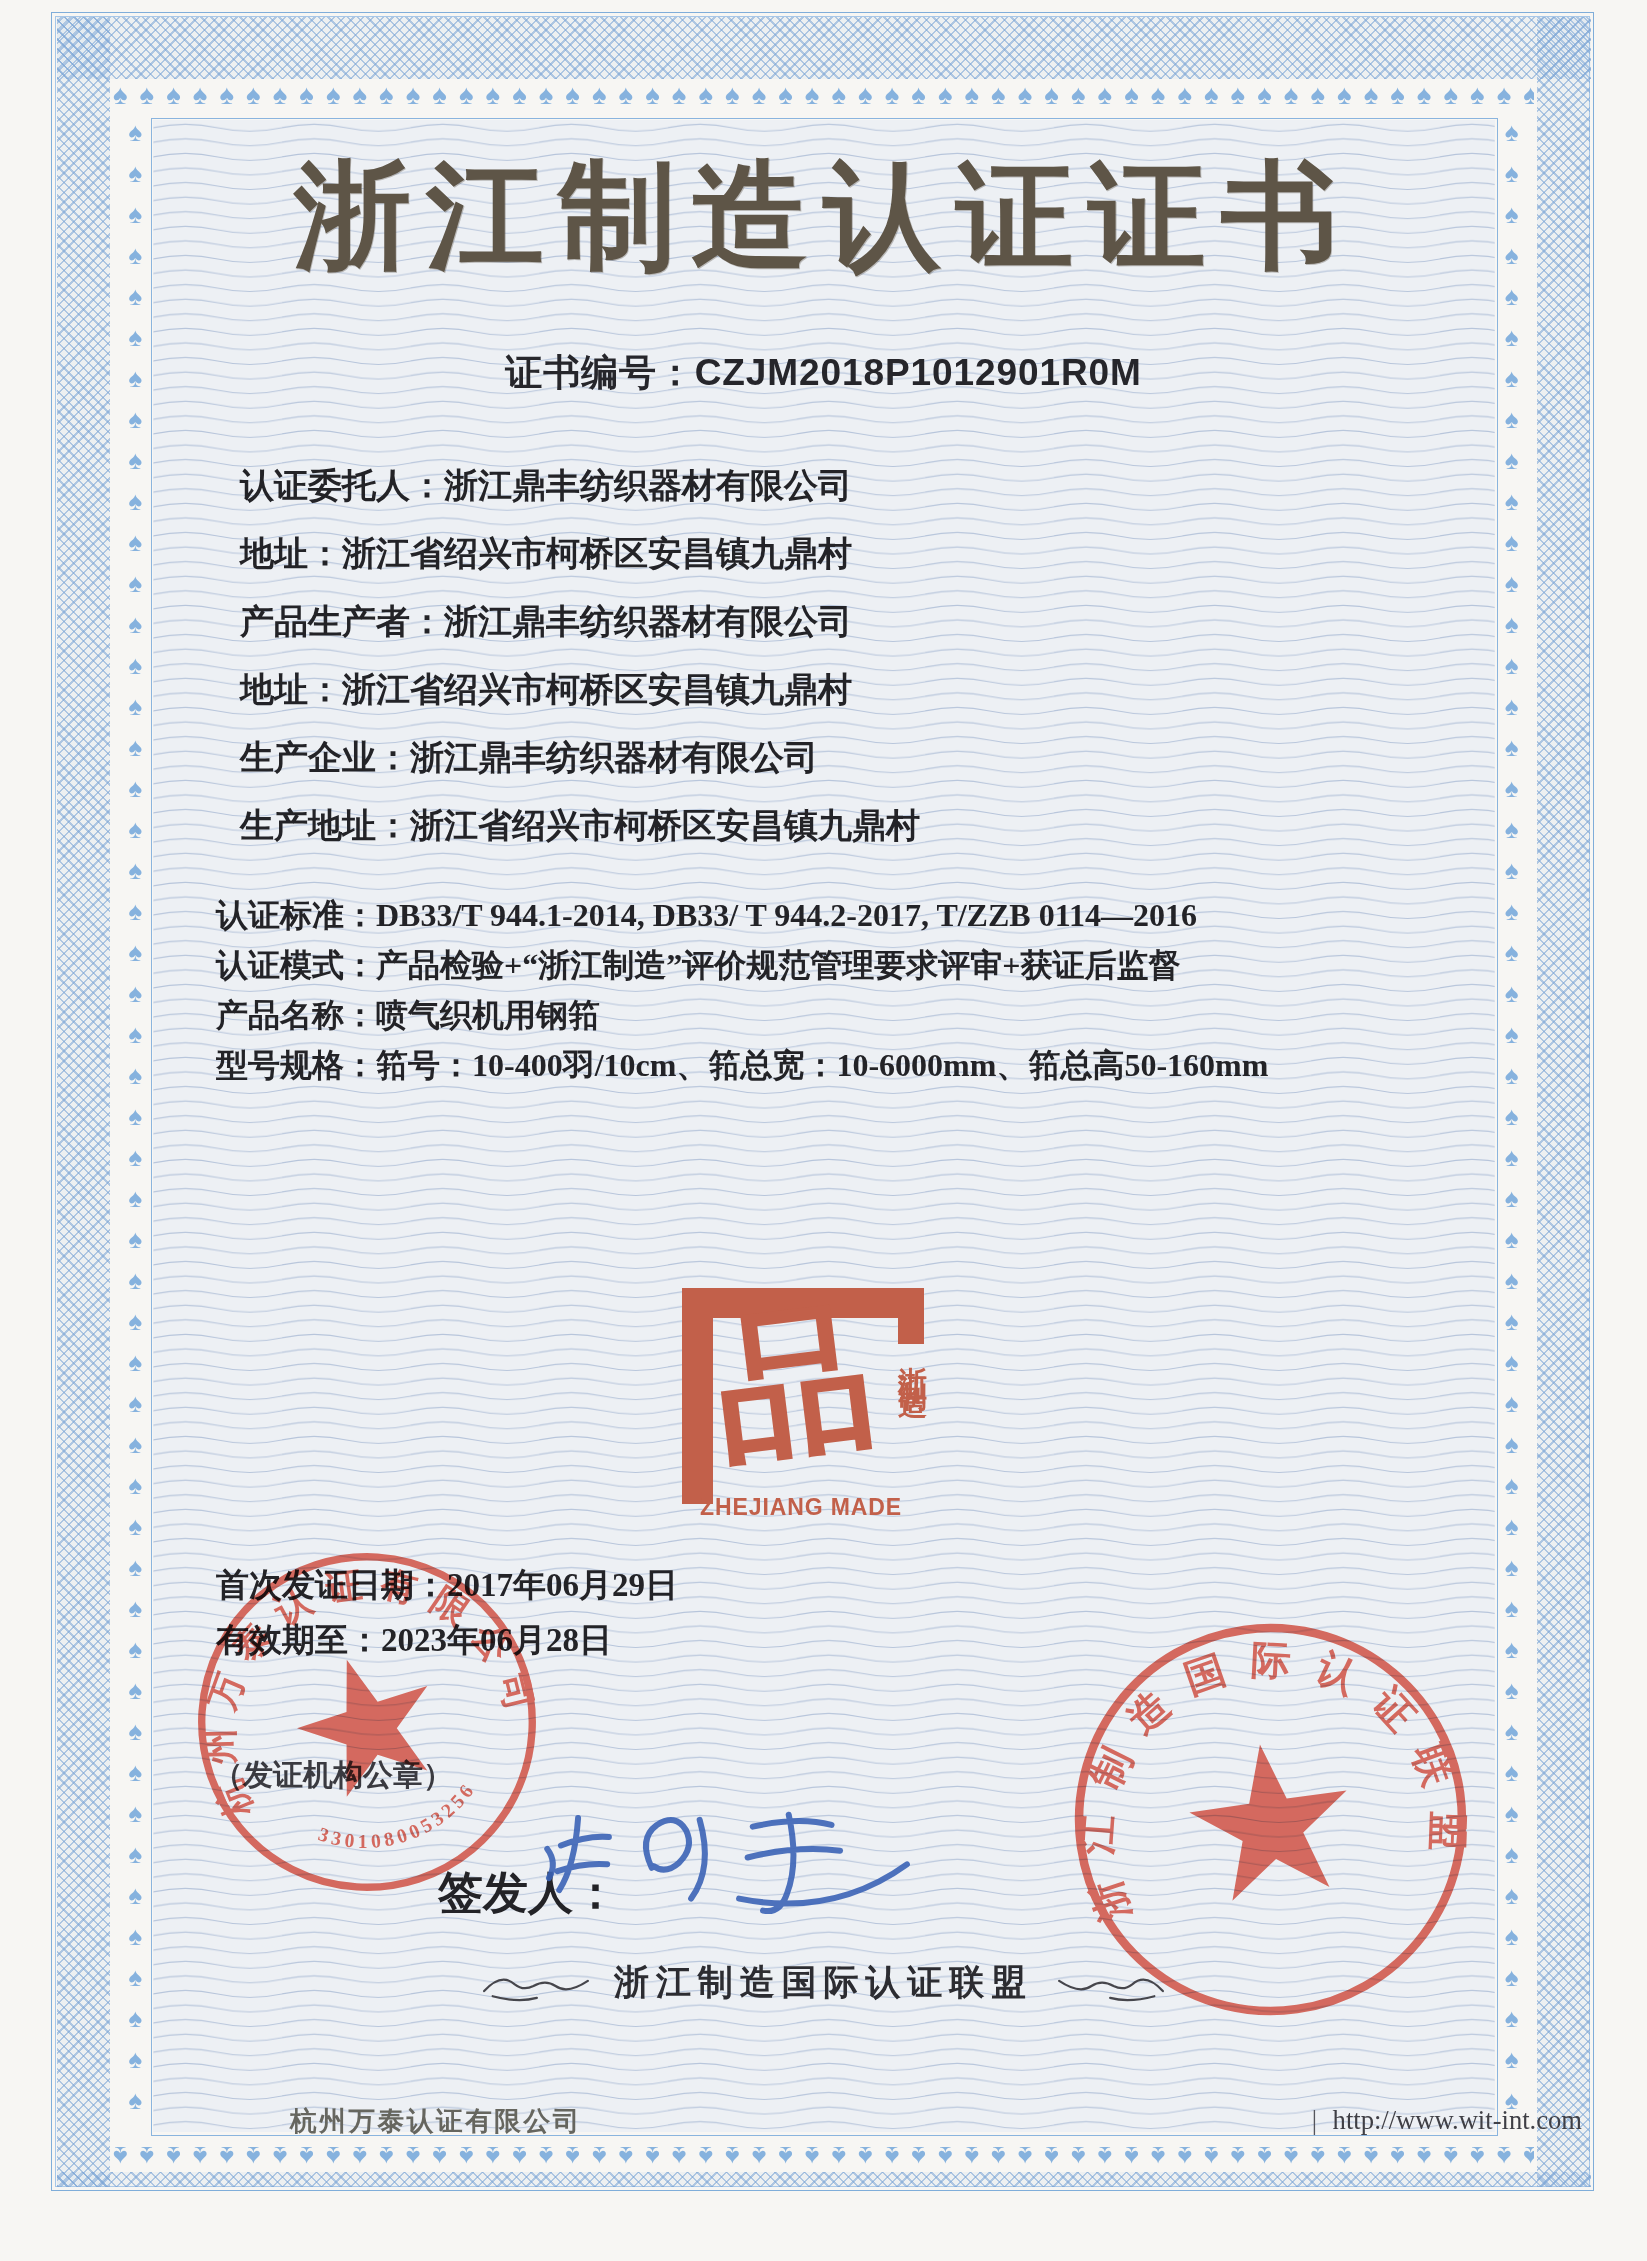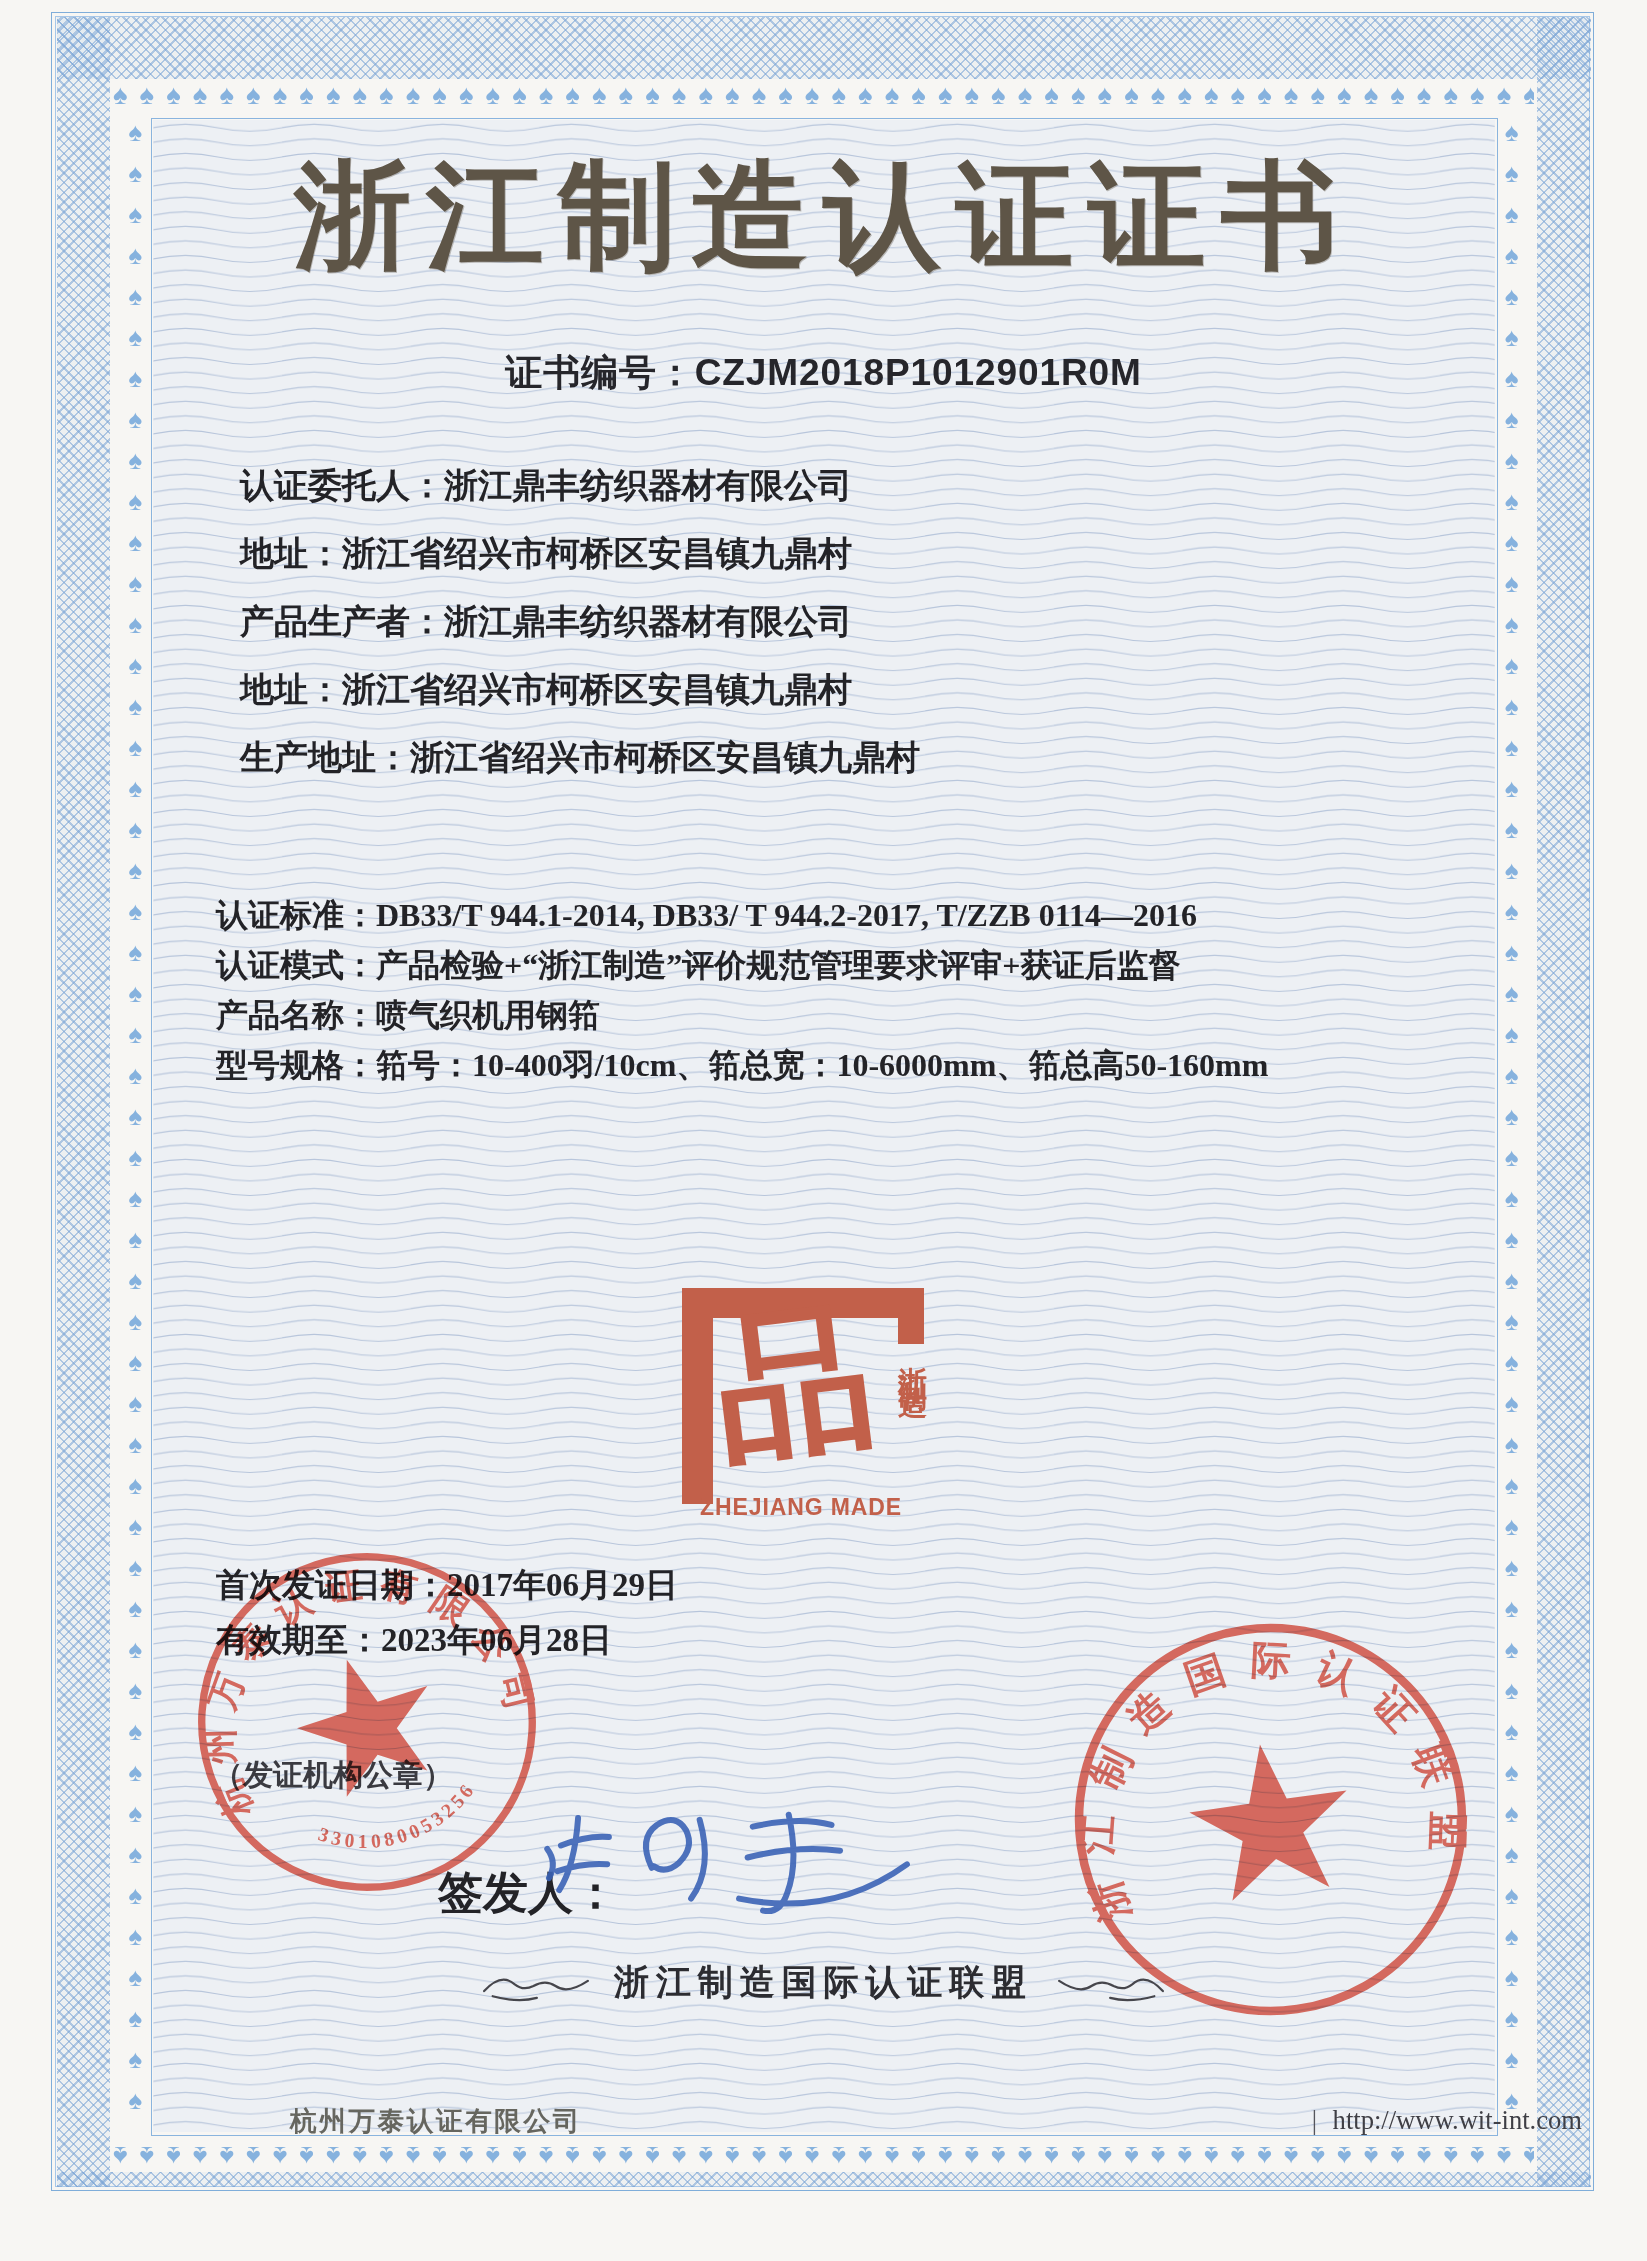--- a/index.html
+++ b/index.html
@@ -108,20 +108,21 @@
   <div class="content">
     <div class="title">浙江制造认证证书</div>
 
     <div class="certno"><span>证书编号：</span><span>CZJM2018P1012901R0M</span></div>
 
     <div class="parties">
       <div class="row"><span>认证委托人：</span><span>浙江鼎丰纺织器材有限公司</span></div>
       <div class="row"><span>地址：</span><span>浙江省绍兴市柯桥区安昌镇九鼎村</span></div>
       <div class="row"><span>产品生产者：</span><span>浙江鼎丰纺织器材有限公司</span></div>
       <div class="row"><span>地址：</span><span>浙江省绍兴市柯桥区安昌镇九鼎村</span></div>
+      <div class="row"><span>生产企业：</span><span>浙江鼎丰纺织器材有限公司</span></div>
       <div class="row"><span>生产地址：</span><span>浙江省绍兴市柯桥区安昌镇九鼎村</span></div>
     </div>
 
     <div class="details">
       <div class="row"><span class="lbl">认证标准：</span><span class="val">DB33/T 944.1-2014, DB33/ T 944.2-2017, T/ZZB 0114—2016</span></div>
       <div class="row"><span class="lbl">认证模式：</span><span class="val">产品检验+“浙江制造”评价规范管理要求评审+获证后监督</span></div>
       <div class="row"><span class="lbl">产品名称：</span><span class="val">喷气织机用钢筘</span></div>
       <div class="row"><span class="lbl">型号规格：</span><span class="val">筘号：10-400羽/10cm、筘总宽：10-6000mm、筘总高50-160mm</span></div>
     </div>
 

